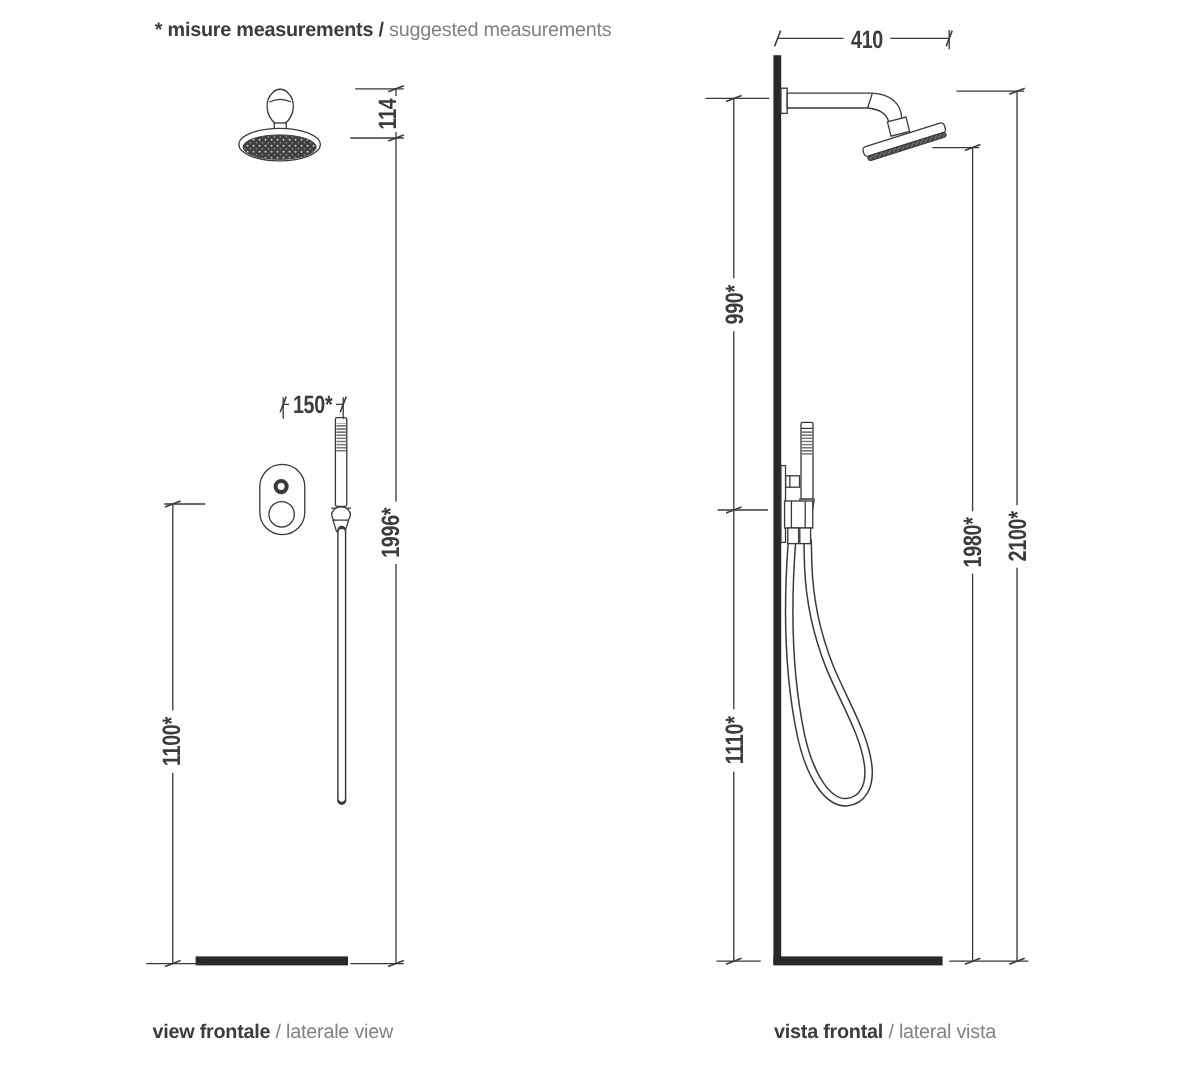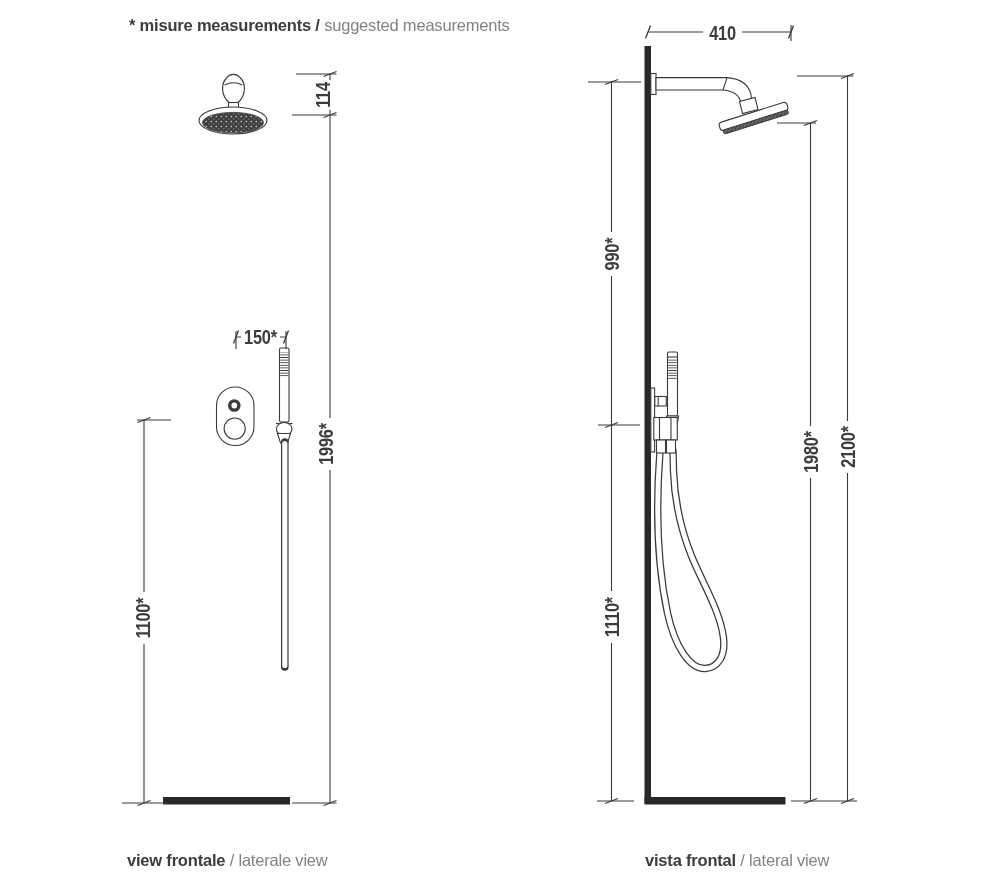--- a/index.html
+++ b/index.html
@@ -186,16 +186,16 @@
     </g>
   </svg>
 
   <div class="caption" style="left:127px;top:851px;">
     <span class="t-bold">view frontale</span>
     <span class="t-light">/ laterale view</span>
   </div>
 
   <div class="caption" style="left:645px;top:851px;">
     <span class="t-bold">vista frontal</span>
-    <span class="t-light">/ lateral view</span>
+    <span class="t-light">/ lateral vista</span>
   </div>
 
 </div>
 
 </body></html>

